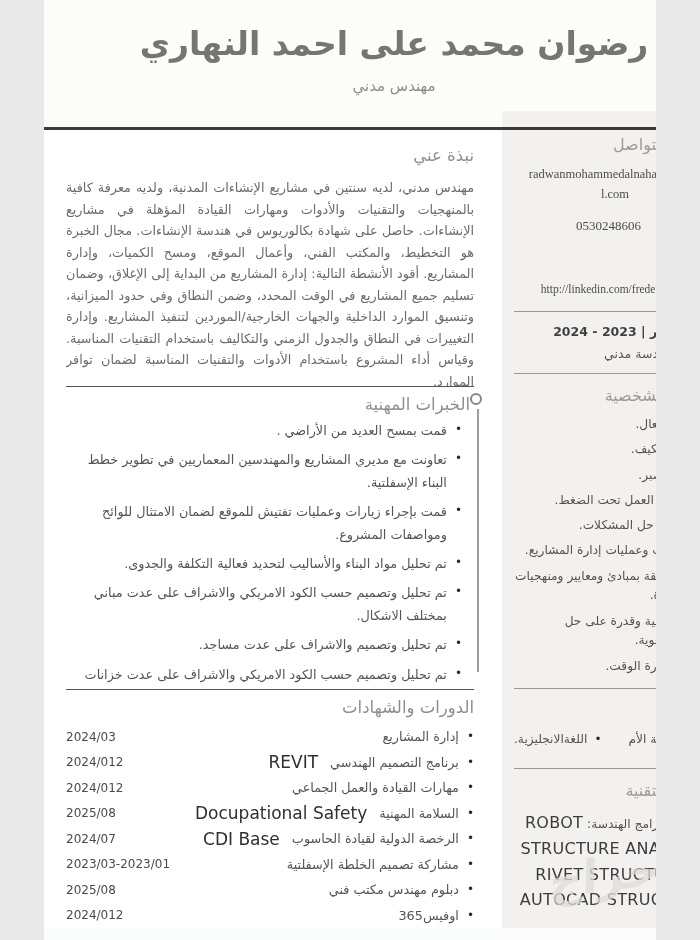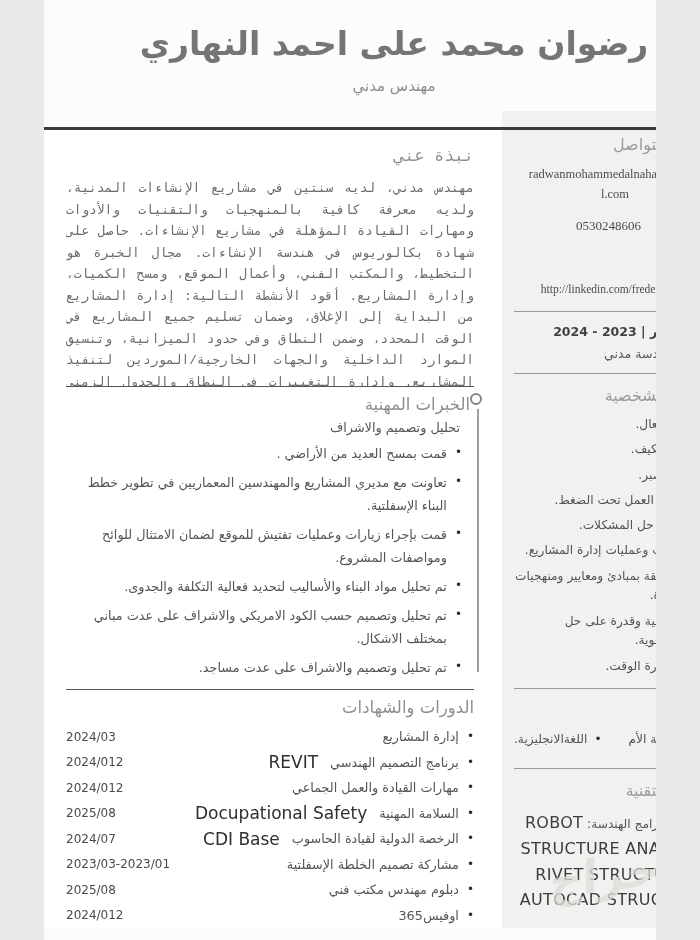--- a/index.html
+++ b/index.html
@@ -30,21 +30,21 @@
   .edu-degree{font-size:12.5px;color:#555;text-align:right;}
   .b-item{display:flex;direction:rtl;gap:7px;font-size:12.2px;color:#555351;line-height:1.62;
           margin-bottom:5.5px;text-align:right;}
   .b-dot{color:#2c2c2c;font-size:12px;line-height:1.62;}
   .lang-row{display:flex;direction:rtl;justify-content:space-between;}
   .tech-en{font-size:15.5px;color:#3c3c3c;margin:0 3px;direction:ltr;unicode-bidi:embed;letter-spacing:.3px;}
   .tech-en.big{font-size:16px;}
   
   .main{position:absolute;top:131px;left:0;width:458px;padding:15px 28px 0 22px;direction:rtl;}
   .m-title{font-size:16.5px;color:#908e8c;text-align:right;}
-  .about{height:240px;overflow:hidden;font-family:Liberation Mono, monospace;}
+  .about{height:240px;overflow:hidden;}
   .about-text{margin-top:12px;font-size:12.8px;color:#6d6b6a;line-height:21.5px;text-align:justify;}
   .m-divider{border:none;border-top:1.5px solid #555;margin:0 0 8px 0;}
   .experience{height:294px;overflow:hidden;}
   .exp-head{padding-left:0;padding-right:4px;margin-bottom:6px;}
   .exp-sub{font-size:12.8px;color:#565452;text-align:right;margin-bottom:8px;padding-right:14px;}
   .exp-item{display:flex;direction:rtl;gap:8px;font-size:12.8px;color:#565452;line-height:1.75;
             margin-bottom:7px;text-align:right;padding-right:12px;}
   .timeline-circle{position:absolute;top:393px;left:426px;width:12px;height:12px;border:2px solid #8a8886;
             border-radius:50%;background:#fff;z-index:4;}
   .timeline-line{position:absolute;top:409px;left:433px;width:1.5px;height:263px;background:#a09e9c;z-index:3;}
@@ -76,21 +76,20 @@
   <div class="main">
 
     <div class="about">
       <div class="m-title">نبذة عني</div>
       <div class="about-text">مهندس مدني، لديه سنتين في مشاريع الإنشاءات المدنية، ولديه معرفة كافية بالمنهجيات والتقنيات والأدوات ومهارات القيادة المؤهلة في مشاريع الإنشاءات. حاصل على شهادة بكالوريوس في هندسة الإنشاءات. مجال الخبرة هو التخطيط، والمكتب الفني، وأعمال الموقع، ومسح الكميات، وإدارة المشاريع. أقود الأنشطة التالية: إدارة المشاريع من البداية إلى الإغلاق، وضمان تسليم جميع المشاريع في الوقت المحدد، وضمن النطاق وفي حدود الميزانية، وتنسيق الموارد الداخلية والجهات الخارجية/الموردين لتنفيذ المشاريع. وإدارة التغييرات في النطاق والجدول الزمني والتكاليف باستخدام التقنيات المناسبة. وقياس أداء المشروع باستخدام الأدوات والتقنيات المناسبة لضمان توافر الموارد.</div>
     </div>
 
     <hr class="m-divider">
     <div class="experience">
       <div class="m-title exp-head">الخبرات المهنية</div>
-      <div class="exp-sub">تحليل وتصميم والاشراف</div>
       <div class="exp-item">
         <span class="b-dot">•</span>
         <span>قمت بمسح العديد من الأراضي .</span>
       </div>
       <div class="exp-item">
         <span class="b-dot">•</span>
         <span>تعاونت مع مديري المشاريع والمهندسين المعماريين في تطوير خطط البناء الإسفلتية.</span>
       </div>
       <div class="exp-item">
         <span class="b-dot">•</span>

